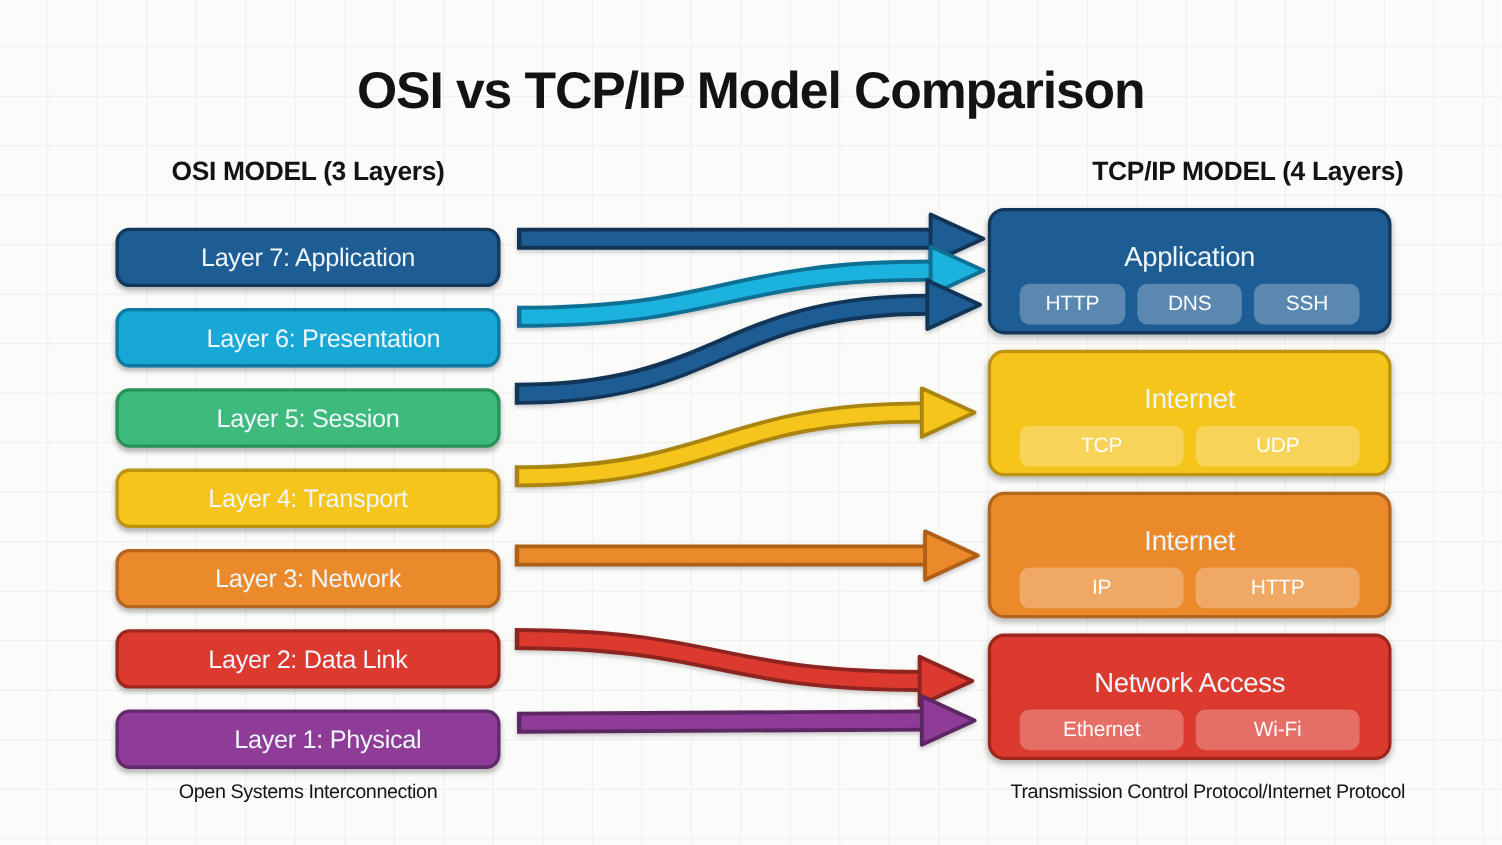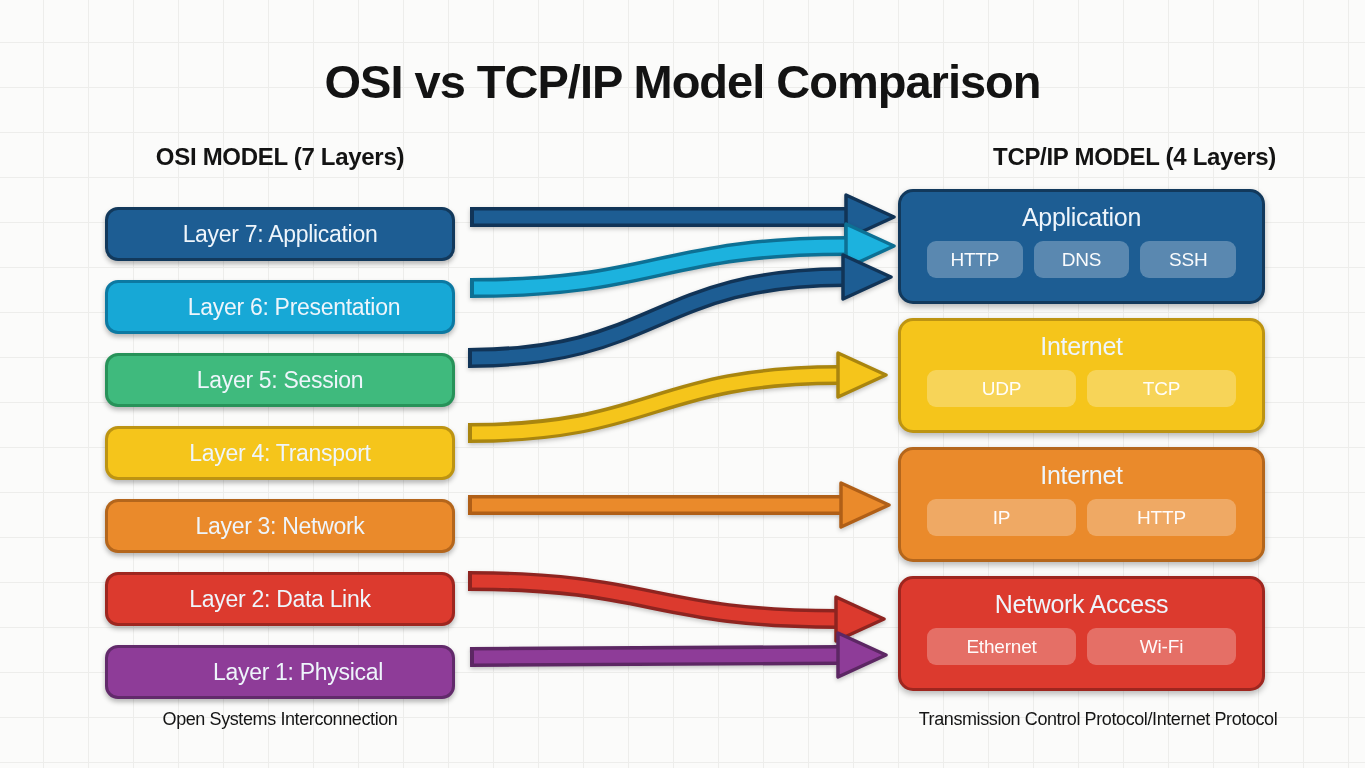--- a/index.html
+++ b/index.html
@@ -42,21 +42,21 @@
   }
 
   #tcp-col{position:absolute;left:898px;top:189px;width:367px;}
   .tcp-box{
     height:115px;margin-bottom:14px;box-sizing:border-box;
     border:3px solid #000;border-radius:15px;
     color:#eef5fb;
     box-shadow:0 3px 6px rgba(0,0,0,0.28);
   }
   .tcp-title{
-    text-align:center;font-size:25px;letter-spacing:-0.3px;margin-top:11px;
+    text-align:center;font-size:25px;letter-spacing:-0.3px;margin-top:28px;
   }
   .chip-row{
     display:flex;justify-content:center;gap:11px;
     margin-top:9px;padding:0 26px;text-align:right;
   }
   .chip{
     flex:1;height:37px;border-radius:9px;
     background:rgba(255,255,255,0.27);
     display:flex;align-items:center;justify-content:center;
     font-size:19px;letter-spacing:-0.2px;color:rgba(255,255,255,0.97);
@@ -106,21 +106,21 @@
       </g>
       <g class="arrow">
         <path d="M 470 657 L 840 655" fill="none" stroke="#5c2763" stroke-width="20"></path>
         <path d="M 474 657 L 840 655" fill="none" stroke="#8e3c98" stroke-width="13"></path>
         <polygon points="838,633 886,655 838,677" fill="#8e3c98" stroke="#5c2763" stroke-width="3.5" stroke-linejoin="round"></polygon>
       </g>
     </svg>
 
   <h1 class="page-title">OSI vs TCP/IP Model Comparison</h1>
 
-  <div class="col-head osi-head">OSI MODEL (7 Layers)</div>
+  <div class="col-head osi-head">OSI MODEL (3 Layers)</div>
   <div class="col-head tcp-head">TCP/IP MODEL (4 Layers)</div>
 
   <div id="osi-col">
     <div class="osi-box" style="background: rgb(29, 93, 147); border-color: rgb(18, 57, 92);">
       <span>Layer 7: Application</span>
     </div>
     <div class="osi-box" style="background: rgb(23, 168, 214); border-color: rgb(12, 121, 162); padding-left: 28px;">
       <span>Layer 6: Presentation</span>
     </div>
     <div class="osi-box" style="background: rgb(63, 186, 125); border-color: rgb(39, 146, 89);">
@@ -145,22 +145,22 @@
       <div class="tcp-title">Application</div>
       <div class="chip-row">
         <div class="chip">HTTP</div>
         <div class="chip">DNS</div>
         <div class="chip">SSH</div>
       </div>
     </div>
     <div class="tcp-box" style="background: rgb(245, 197, 27); border-color: rgb(189, 148, 18);">
       <div class="tcp-title">Internet</div>
       <div class="chip-row">
+        <div class="chip">TCP</div>
         <div class="chip">UDP</div>
-        <div class="chip">TCP</div>
       </div>
     </div>
     <div class="tcp-box" style="background: rgb(234, 138, 43); border-color: rgb(180, 102, 28);">
       <div class="tcp-title">Internet</div>
       <div class="chip-row">
         <div class="chip">IP</div>
         <div class="chip">HTTP</div>
       </div>
     </div>
     <div class="tcp-box" style="background: rgb(220, 58, 46); border-color: rgb(158, 38, 31);">

